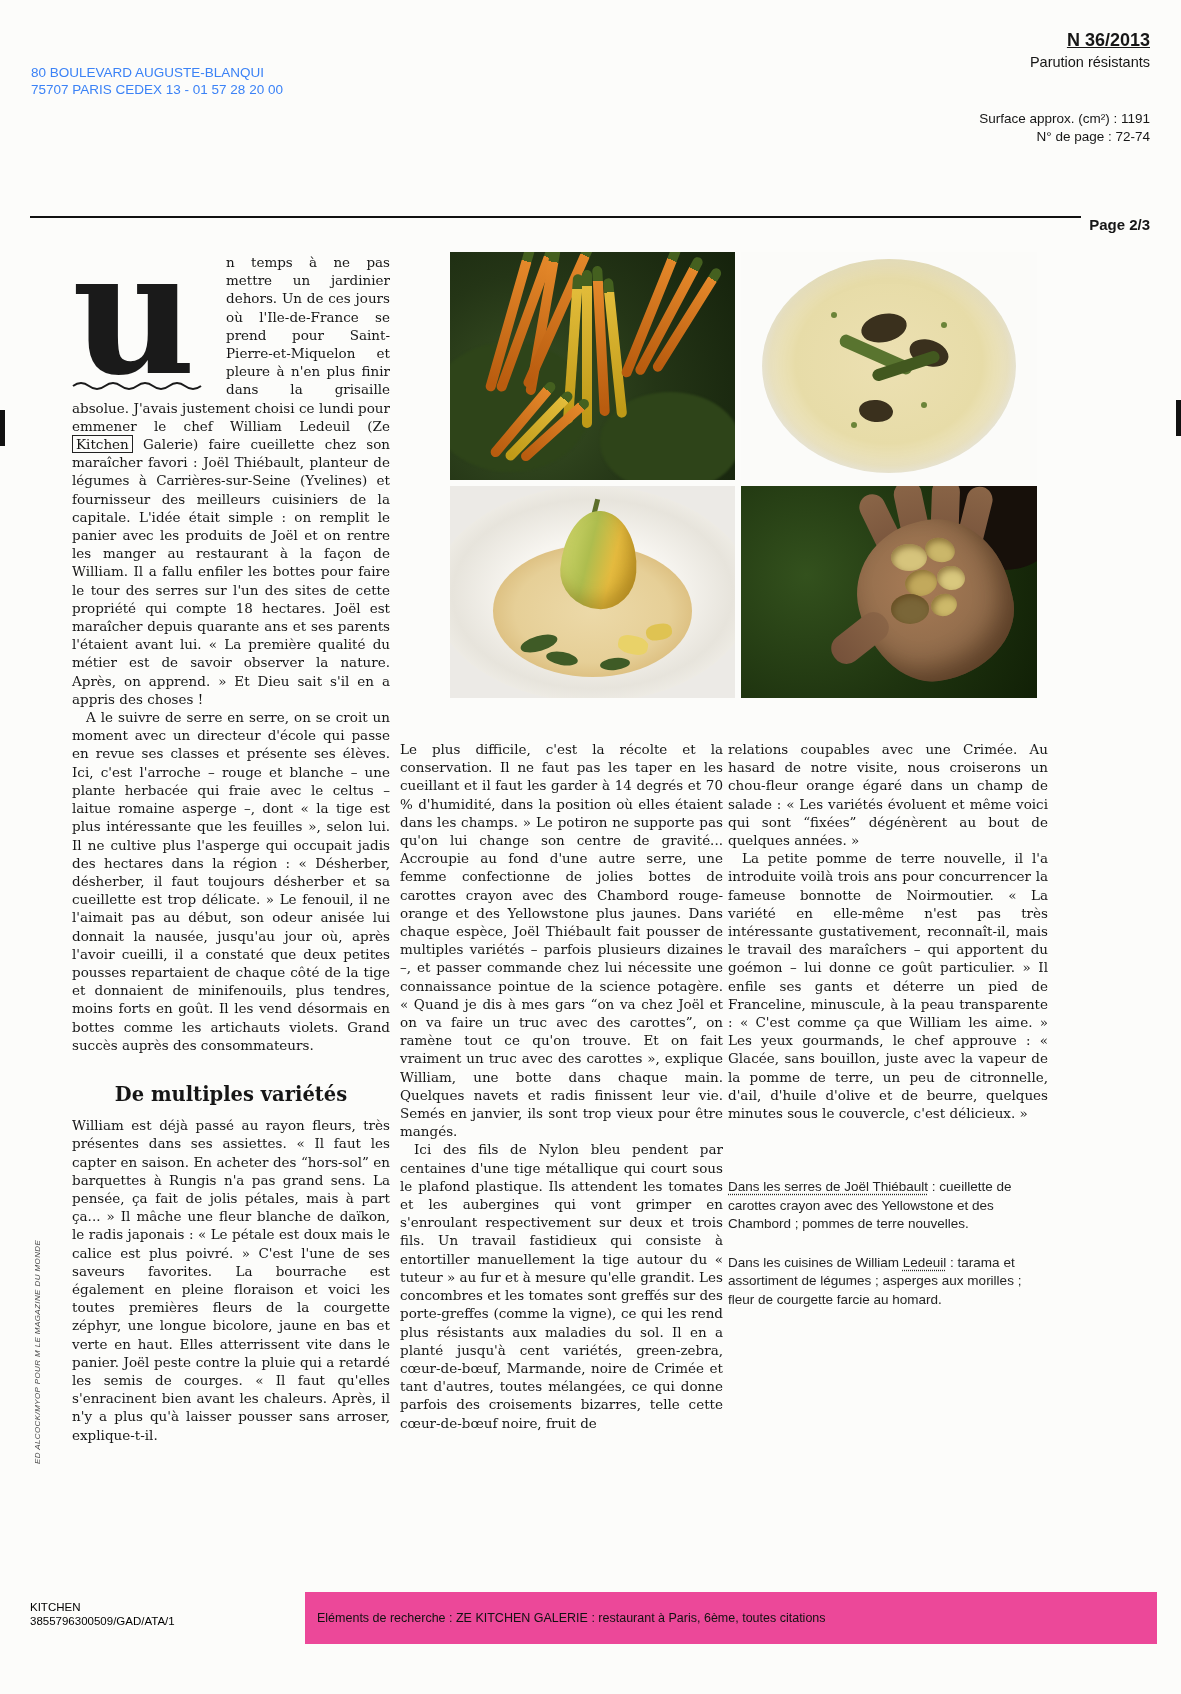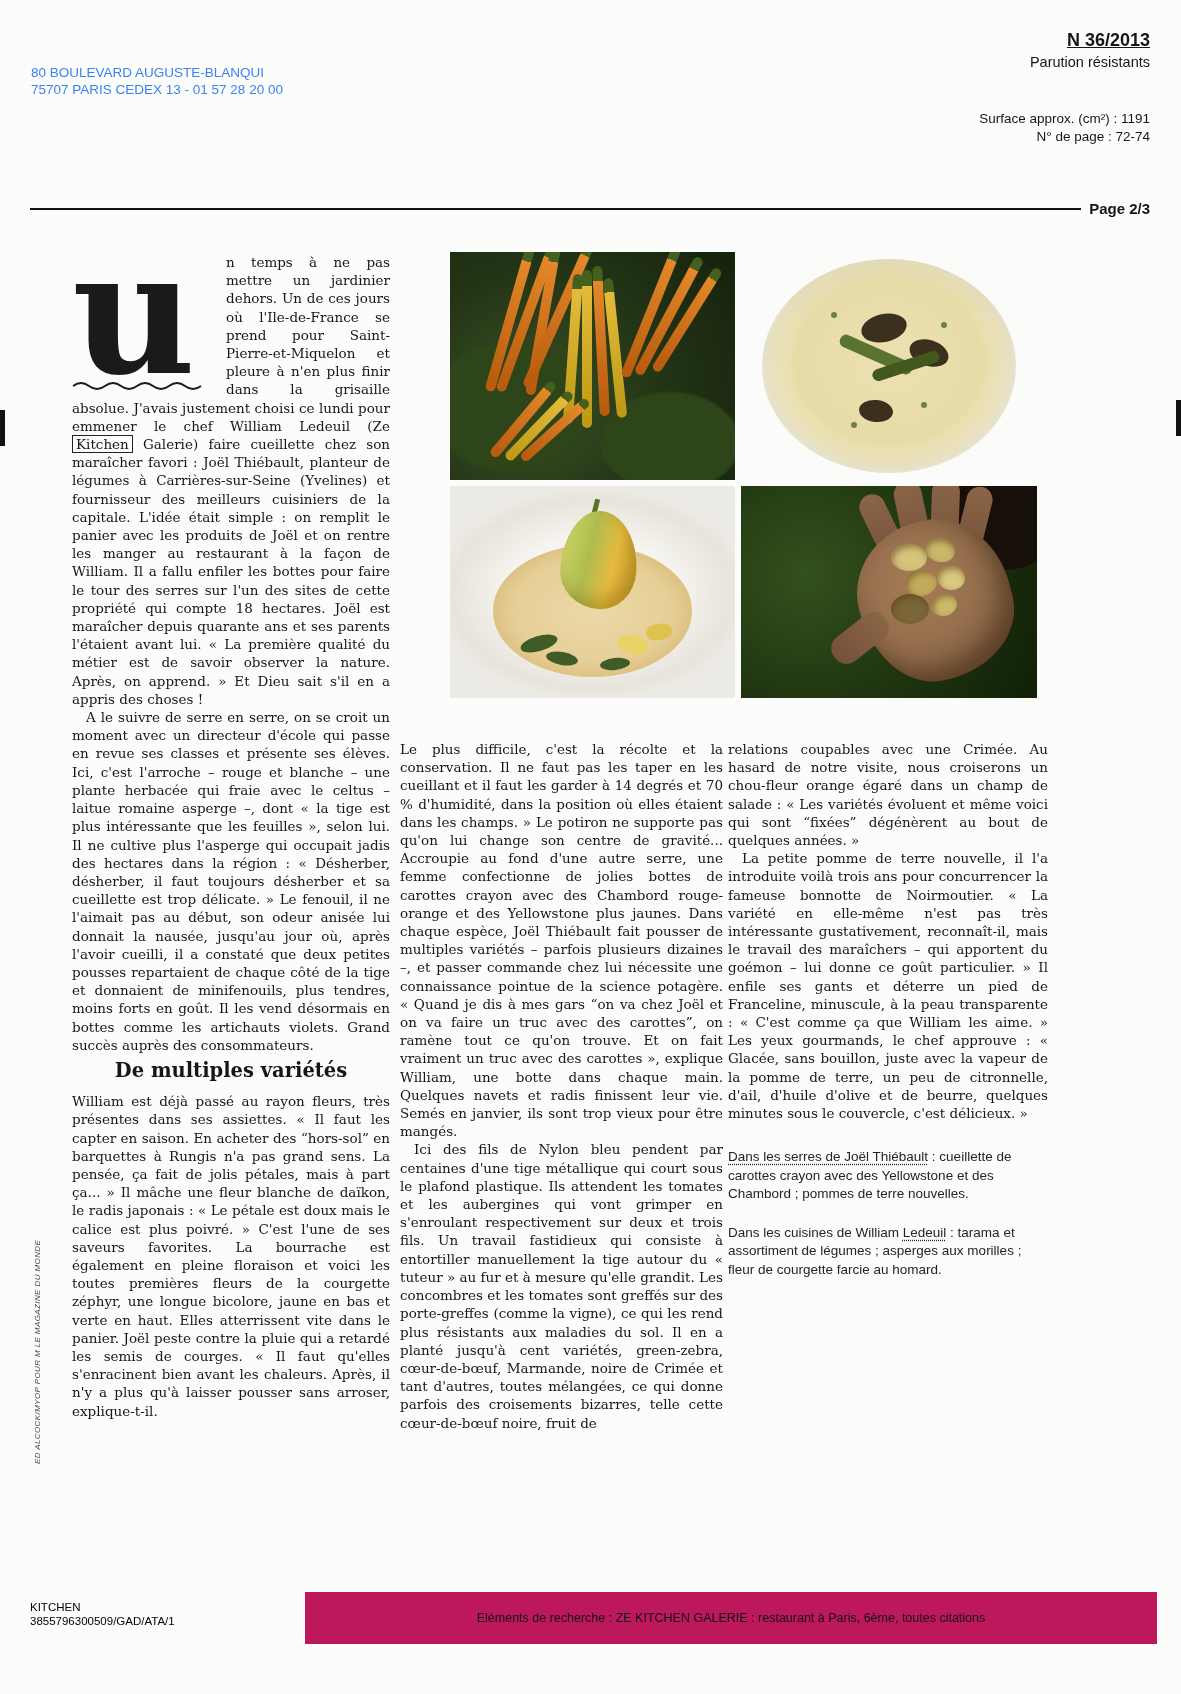--- a/index.html
+++ b/index.html
@@ -11,21 +11,21 @@
   .mast-address{position:absolute;left:31px;top:64px;font-family:"Liberation Sans",sans-serif;
         font-size:13.5px;line-height:17px;color:#3b82f6;}
   .issue-block{position:absolute;right:31px;top:30px;text-align:right;font-family:"Liberation Sans",sans-serif;}
   .issue-number{font-size:18px;font-weight:bold;text-decoration:underline;}
   .issue-freq{font-size:14.5px;margin-top:3px;}
   .surface-block{position:absolute;right:31px;top:110px;text-align:right;
         font-family:"Liberation Sans",sans-serif;font-size:13.5px;line-height:18px;}
   .pageline{position:absolute;left:30px;right:31px;top:200px;display:flex;align-items:center;gap:8px;
         font-family:"Liberation Sans",sans-serif;}
   .pageline .rule{flex:1;border-top:2.5px solid #111;}
-  .pageline .label{font-weight:bold;font-size:15px;}
+  .pageline .label{font-weight:bold;font-size:15px;margin-top:16px;}
   
   .mark{position:absolute;background:#111;}
   
   .photo{position:absolute;overflow:hidden;}
   .ph-carrots{left:450px;top:252px;width:285px;height:228px;
         background:radial-gradient(circle at 28% 65%,#3a5224 0%,#243516 50%,#15220c 100%);}
   .carrot{position:absolute;width:10px;border-radius:5px;}
   .carrot.o{background:linear-gradient(to bottom,#44601f 0%,#44601f 10%,#e4882a 10%,#b95c0f 95%);}
   .carrot.y{background:linear-gradient(to bottom,#44601f 0%,#44601f 10%,#e2bc3a 10%,#bf9a17 95%);}
   .fern{position:absolute;background:#2e4419;border-radius:50%;filter:blur(1px);}
@@ -64,36 +64,36 @@
   .col-1{left:72px;top:253px;width:318px;}
   .col-2{left:400px;top:740px;width:323px;}
   .col-3{left:728px;top:740px;width:320px;}
   .seg-i{}
   .seg-b{font-weight:bold;}
   .seg-box{border:1.5px solid #222;padding:0 3px;}
   .seg-u{text-decoration:underline;text-decoration-style:dotted;text-underline-offset:3px;}
   .dropcap-block{float:left;width:142px;margin:2px 12px 0 0;}
   .dropcap{display:block;font-size:170px;line-height:116px;font-weight:bold;letter-spacing:-5px;color:#1a1a1a;}
   .squiggle{display:block;margin-top:8px;}
-  .subhead{text-align:center;font-weight:bold;font-size:19.5px;margin:8px 0 12px;}
+  .subhead{text-align:center;font-weight:bold;font-size:19.5px;margin:32px 0 12px;}
   
   .caption{font-family:"Liberation Sans",sans-serif;font-size:13.5px;line-height:18.5px;
         color:#242424;text-align:left;}
-  .caption.first{margin-top:26px;}
+  .caption.first{margin-top:56px;}
   .caption.second{margin-top:20px;}
   
   .credit{position:absolute;left:33px;top:1250px;height:214px;writing-mode:vertical-rl;
         transform:rotate(180deg);font-family:"Liberation Sans",sans-serif;font-size:8px;
         font-style:italic;letter-spacing:.4px;color:#4a4a4a;white-space:nowrap;}
   
   .footer-id{position:absolute;left:30px;top:1600px;font-family:"Liberation Sans",sans-serif;
         font-size:11.5px;line-height:14px;color:#000;}
-  .footer-box{position:absolute;left:305px;top:1592px;width:852px;height:52px;background:#be185d;
+  .footer-box{position:absolute;left:305px;top:1592px;width:852px;height:52px;background:#ec4899;
         display:flex;align-items:center;padding:0 12px;box-sizing:border-box;
-        font-family:"Liberation Sans",sans-serif;font-size:12.5px;color:#111;justify-content:center;}
+        font-family:"Liberation Sans",sans-serif;font-size:12.5px;color:#111;}
 </style>
 </head>
 <body>
 
 <div class="page">
 
   <div class="mast-address">
     <div>80 BOULEVARD AUGUSTE-BLANQUI</div>
     <div>75707 PARIS CEDEX 13 - 01 57 28 20 00</div>
   </div>

